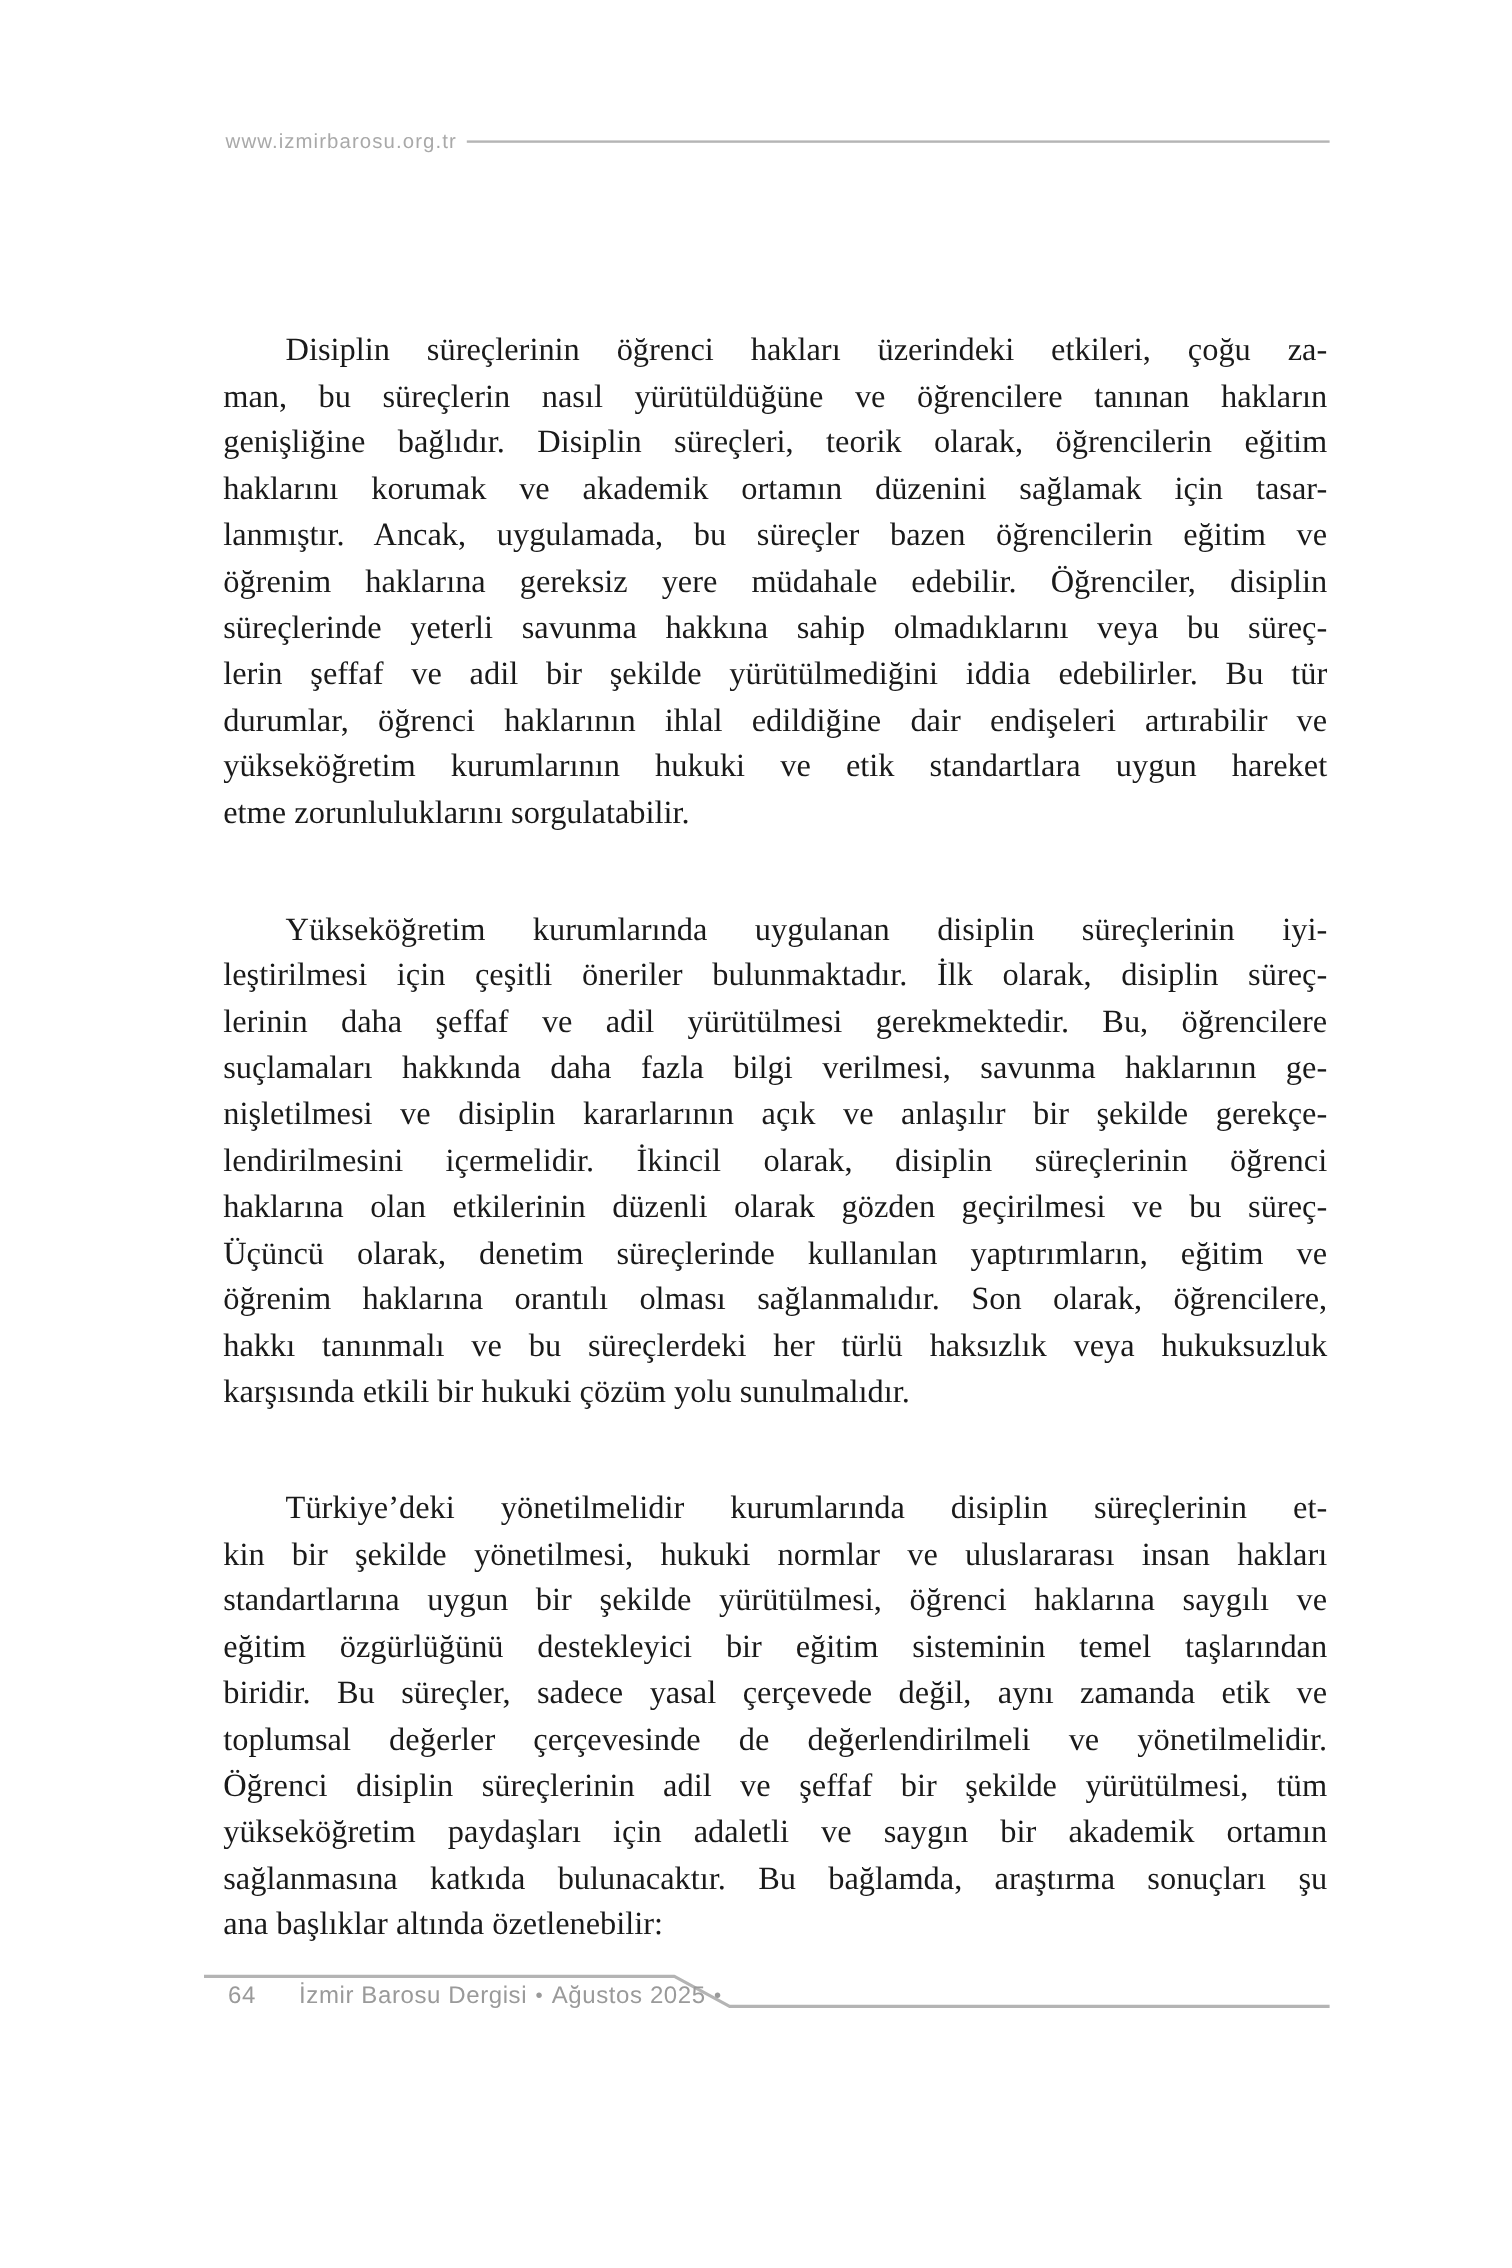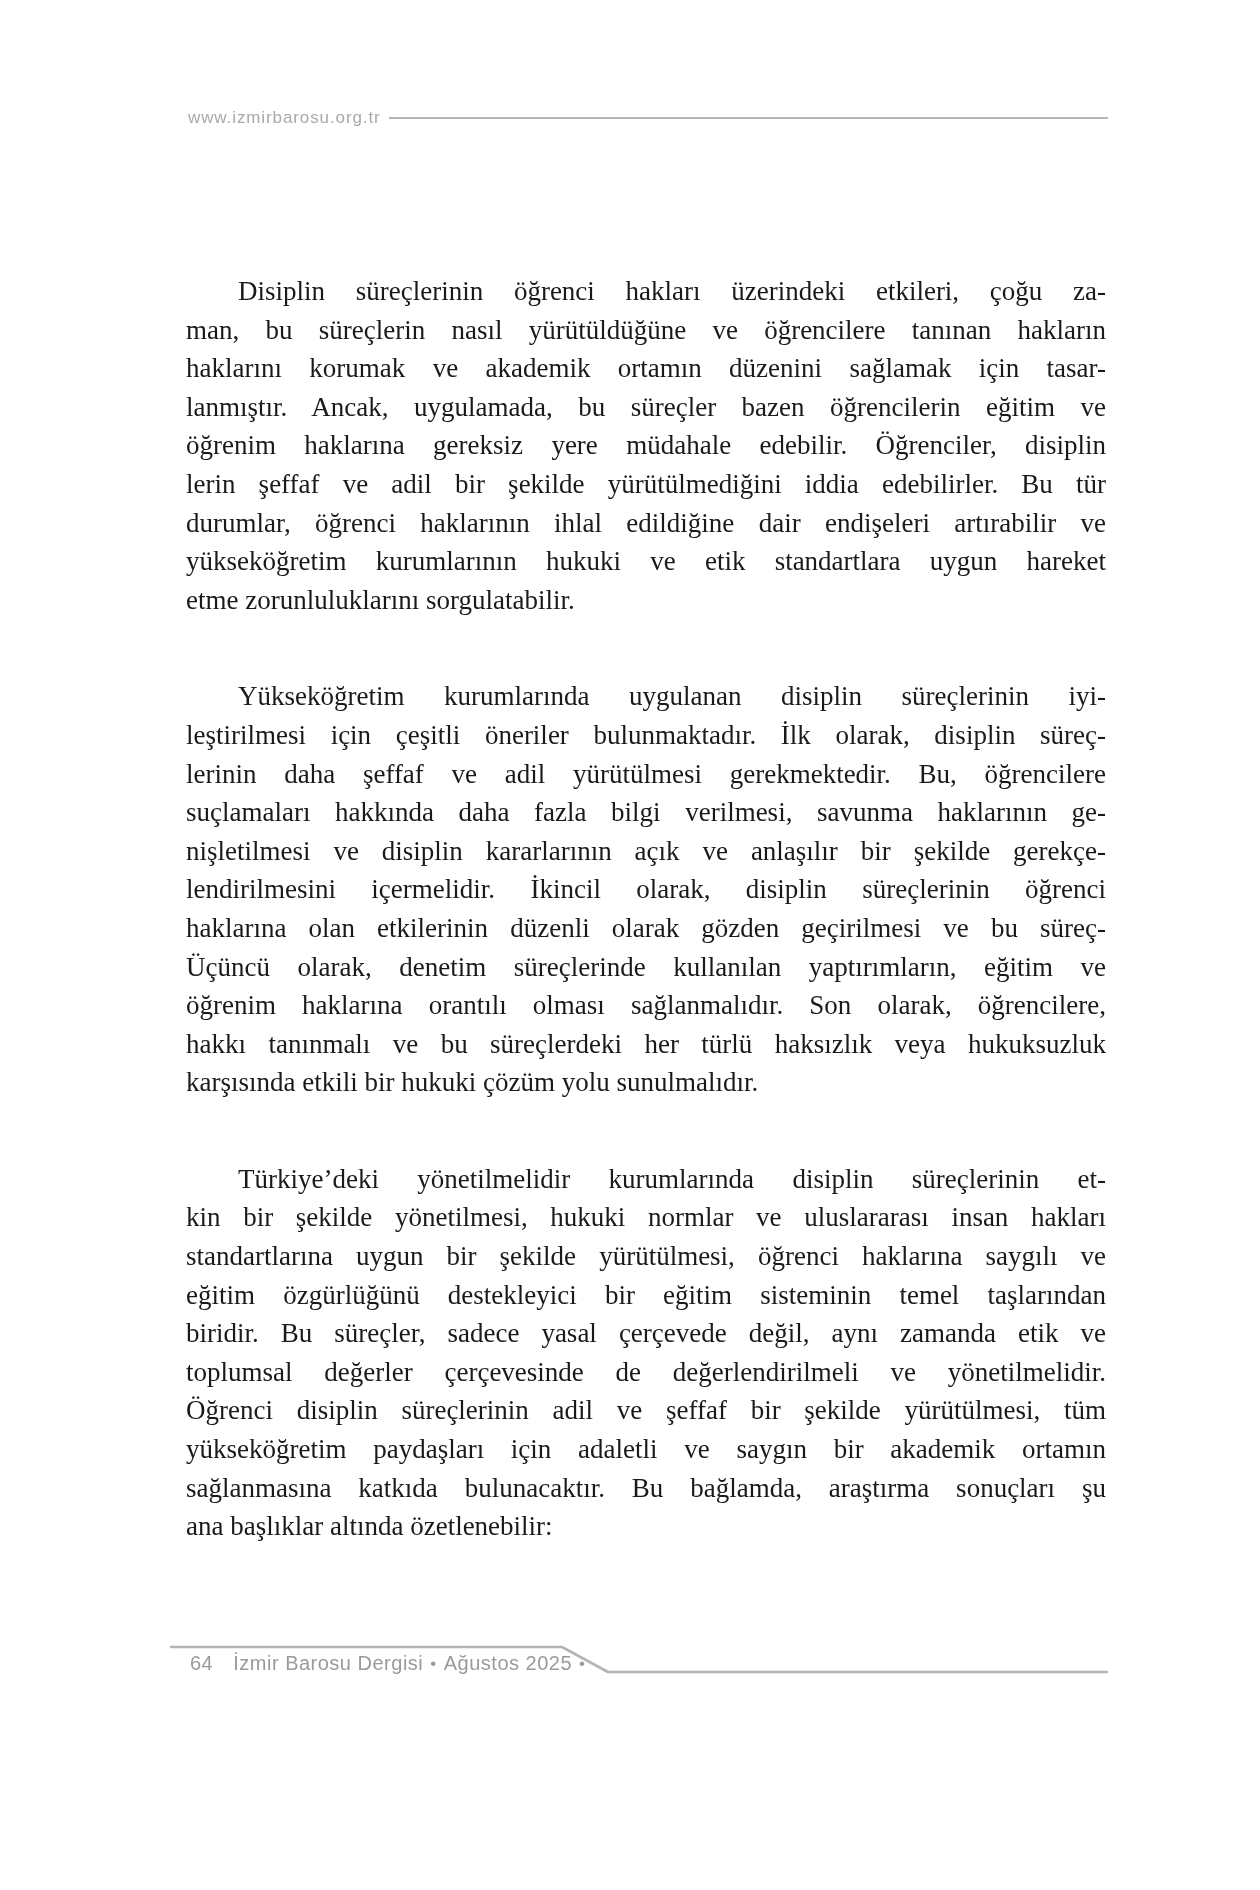--- a/index.html
+++ b/index.html
@@ -65,40 +65,42 @@
     left:190px;
     top:1652px;
     font-family:"Liberation Sans", sans-serif;
     font-size:20px;
     letter-spacing:0.5px;
     color:#9a9a9a;
     display:flex;
     align-items:baseline;
     white-space:nowrap;
   }
-  .page-number{margin-right:20px;}
+  .page-number{margin-right:36px;}
   .dot-separator{margin:0 7px;font-size:17px;position:relative;top:-1px;}
 </style>
 </head>
 <body>
 
 <div class="page">
 
   <header class="page-header">
     <span class="site-url">www.izmirbarosu.org.tr</span>
     <span class="header-rule"></span>
   </header>
 
   <main class="article-body" id="article-body" style="color: rgb(26, 26, 26);">
       <div class="paragraph">
         <div class="line first">Disiplin süreçlerinin öğrenci hakları üzerindeki etkileri, çoğu za-</div>
         <div class="line">man, bu süreçlerin nasıl yürütüldüğüne ve öğrencilere tanınan hakların</div>
+        <div class="line">genişliğine bağlıdır. Disiplin süreçleri, teorik olarak, öğrencilerin eğitim</div>
         <div class="line">haklarını korumak ve akademik ortamın düzenini sağlamak için tasar-</div>
         <div class="line">lanmıştır. Ancak, uygulamada, bu süreçler bazen öğrencilerin eğitim ve</div>
         <div class="line">öğrenim haklarına gereksiz yere müdahale edebilir. Öğrenciler, disiplin</div>
+        <div class="line">süreçlerinde yeterli savunma hakkına sahip olmadıklarını veya bu süreç-</div>
         <div class="line">lerin şeffaf ve adil bir şekilde yürütülmediğini iddia edebilirler. Bu tür</div>
         <div class="line">durumlar, öğrenci haklarının ihlal edildiğine dair endişeleri artırabilir ve</div>
         <div class="line">yükseköğretim kurumlarının hukuki ve etik standartlara uygun hareket</div>
         <div class="line last">etme zorunluluklarını sorgulatabilir.</div>
       </div>
       <div class="paragraph">
         <div class="line first">Yükseköğretim kurumlarında uygulanan disiplin süreçlerinin iyi-</div>
         <div class="line">leştirilmesi için çeşitli öneriler bulunmaktadır. İlk olarak, disiplin süreç-</div>
         <div class="line">lerinin daha şeffaf ve adil yürütülmesi gerekmektedir. Bu, öğrencilere</div>
         <div class="line">suçlamaları hakkında daha fazla bilgi verilmesi, savunma haklarının ge-</div>

